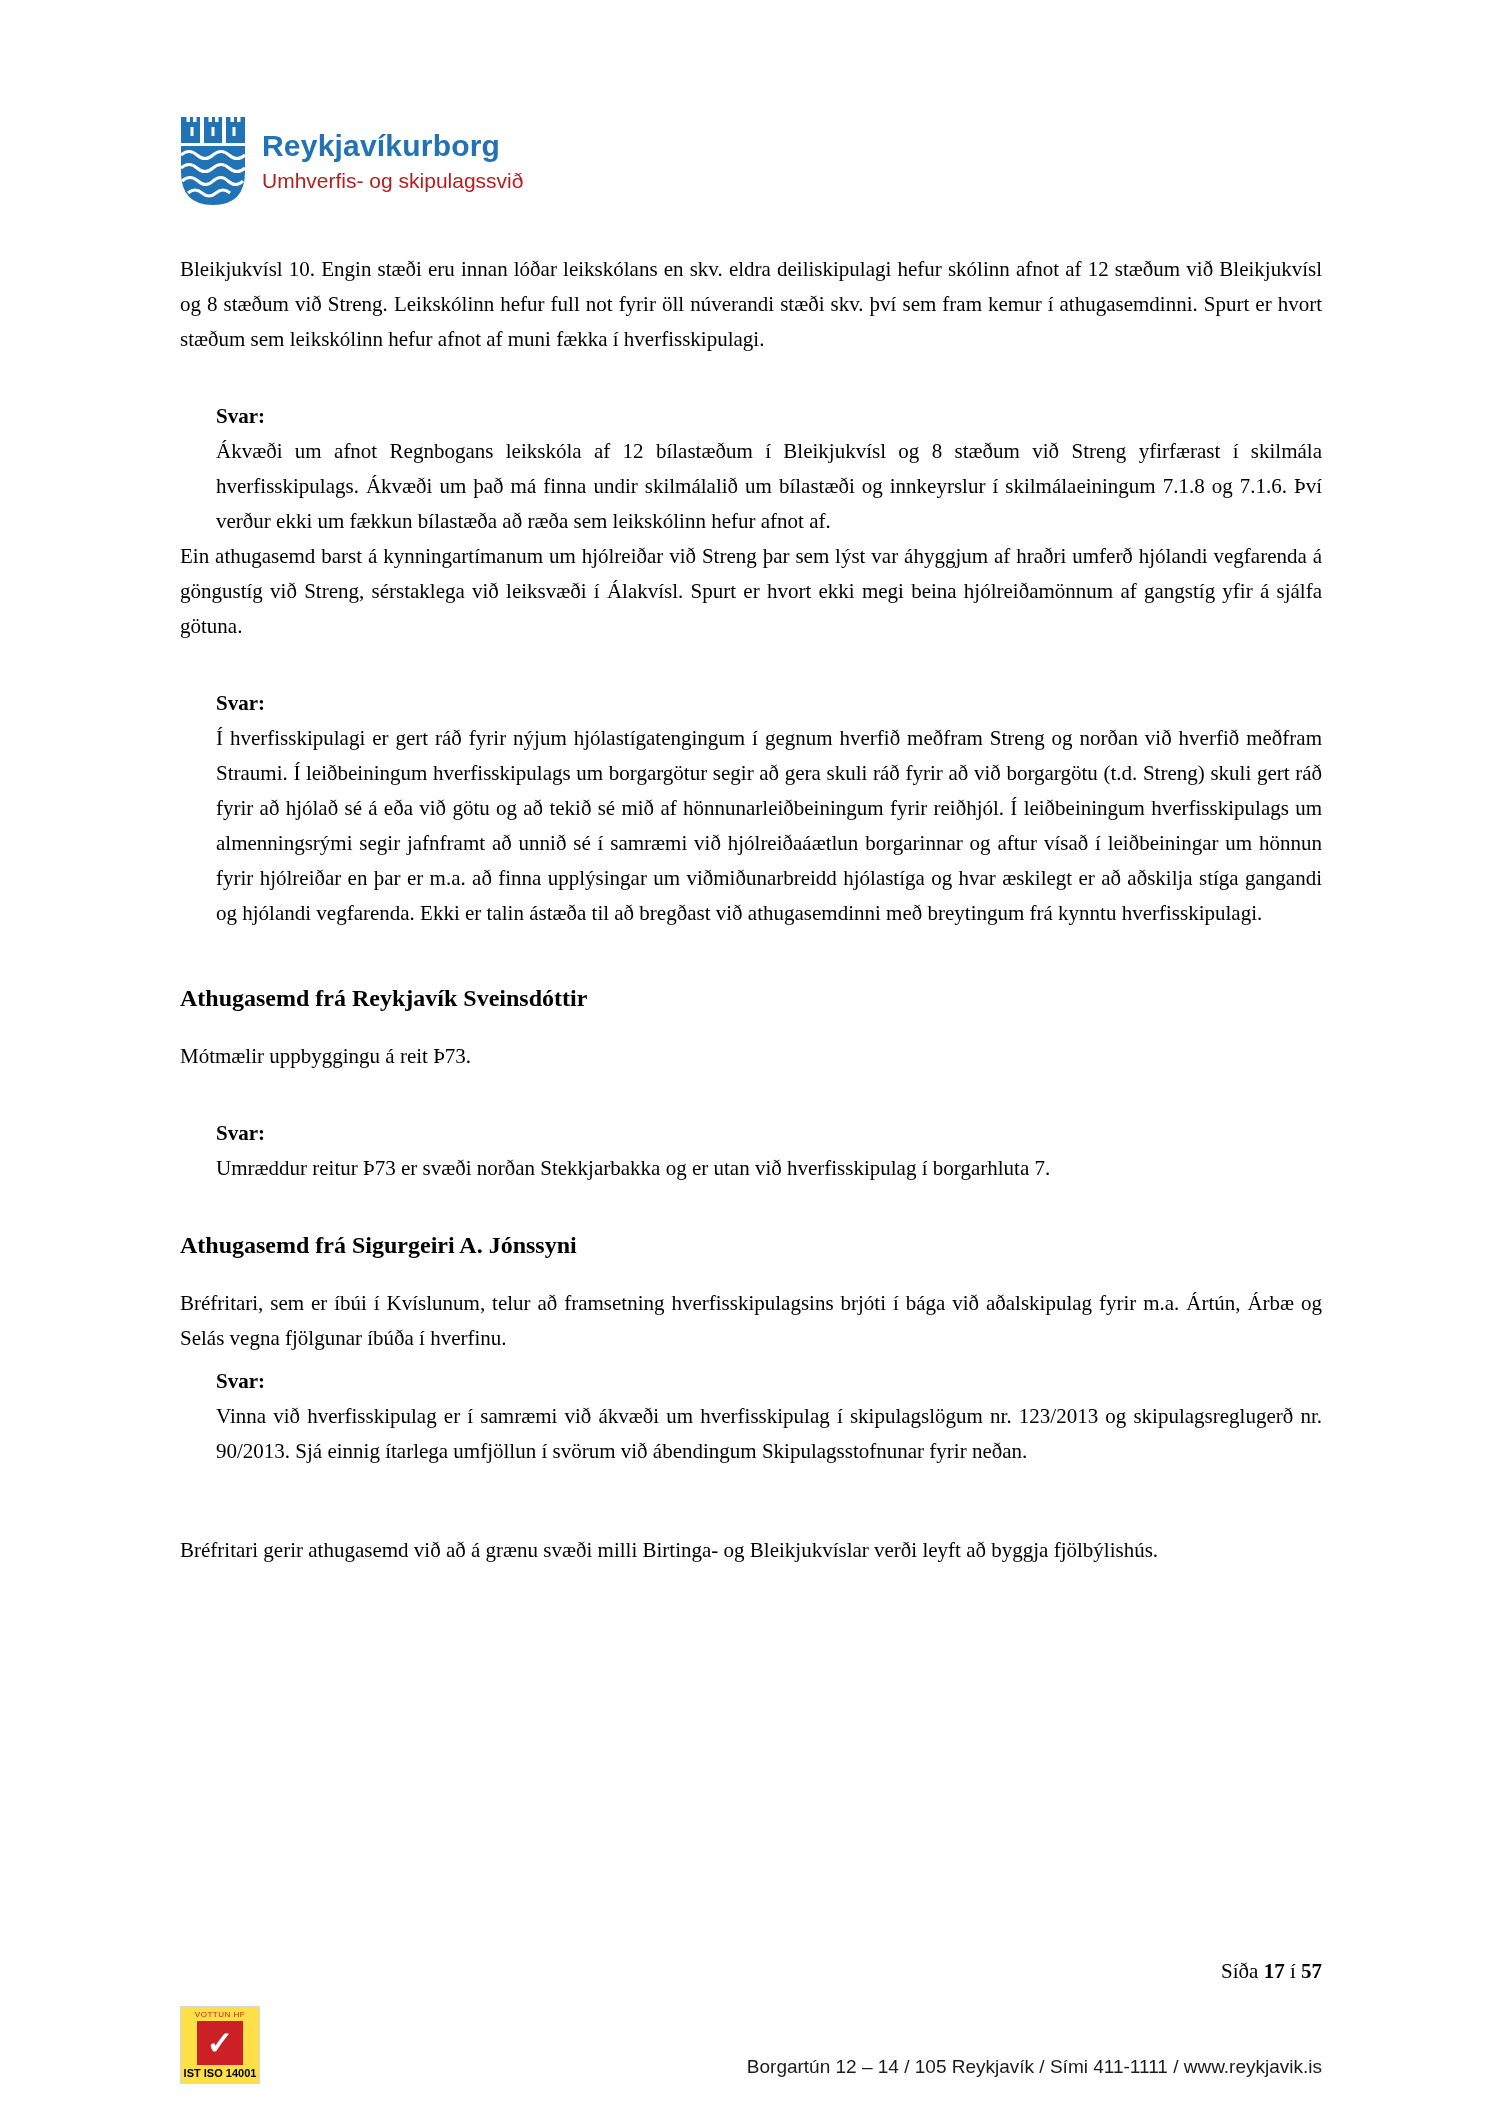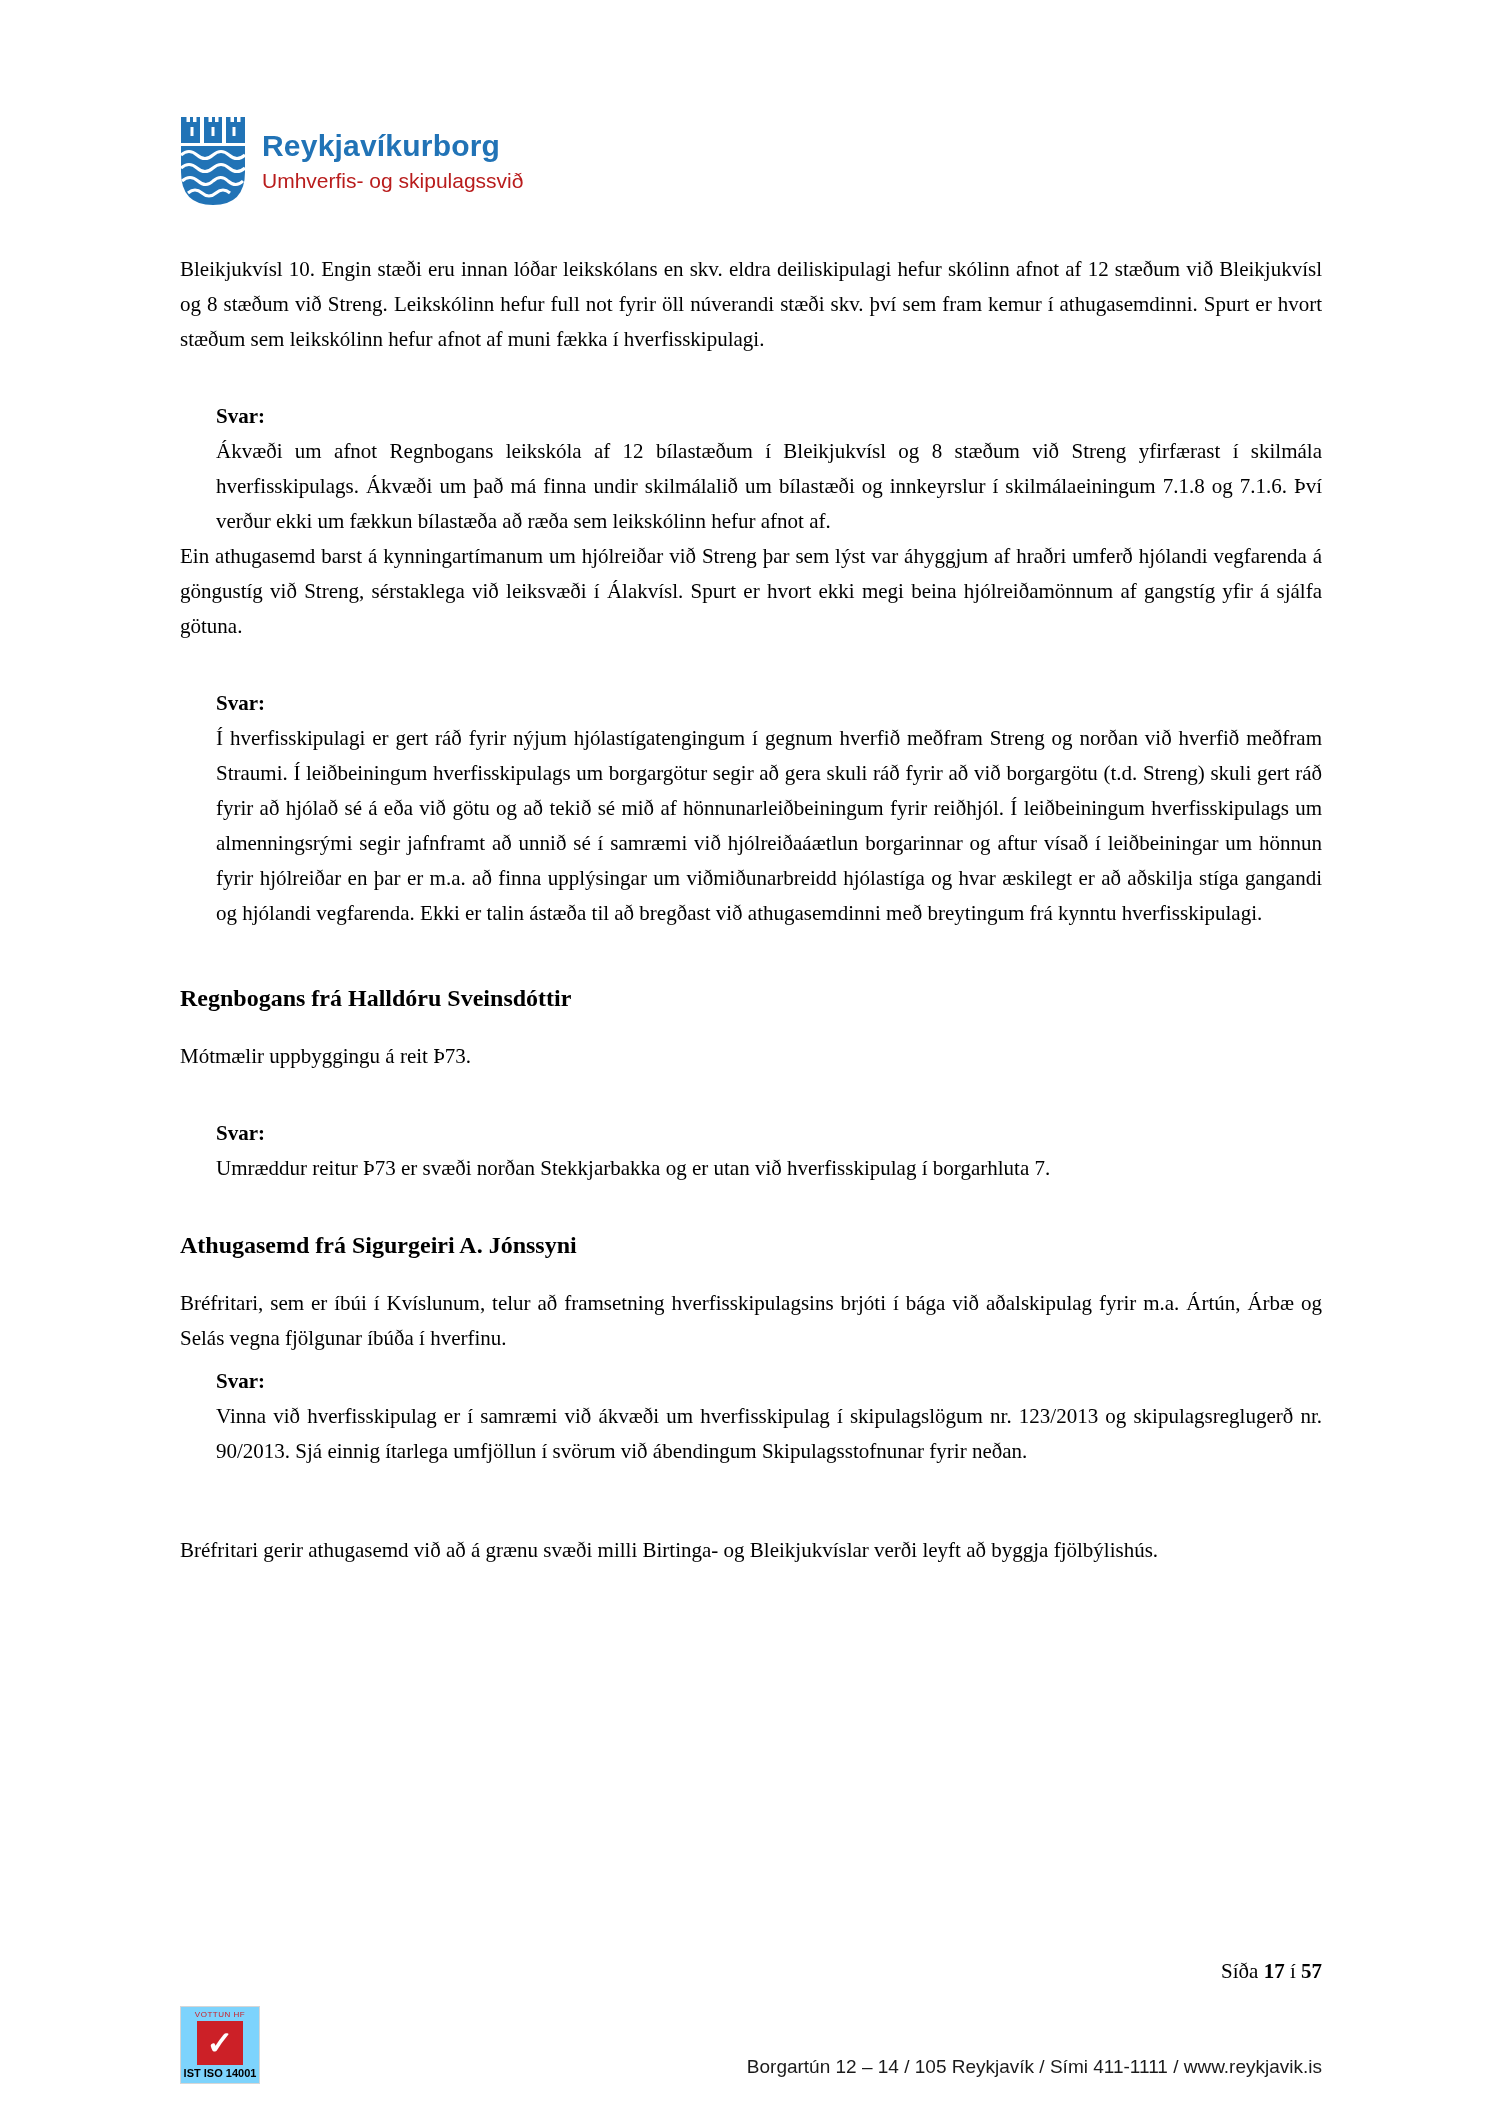--- a/index.html
+++ b/index.html
@@ -84,21 +84,21 @@
     left: 180px;
     right: 178px;
     bottom: 38px;
     display: flex;
     justify-content: space-between;
     align-items: flex-end;
   }
   .iso-logo {
     width: 80px;
     border: 1px solid #d6d6d6;
-    background: #7dd3fc;
+    background: #fde047;
     text-align: center;
     padding: 3px 2px 4px 2px;
     box-sizing: border-box;
   }
   .iso-top {
     font-family: "Liberation Sans", sans-serif;
     font-size: 8px;
     color: #cc2027;
     letter-spacing: 0.5px;
   }
@@ -166,21 +166,21 @@
     <p class="body-text">Ákvæði um afnot Regnbogans leikskóla af 12 bílastæðum í Bleikjukvísl og 8 stæðum við Streng yfirfærast í skilmála hverfisskipulags. Ákvæði um það má finna undir skilmálalið um bílastæði og innkeyrslur í skilmálaeiningum 7.1.8 og 7.1.6. Því verður ekki um fækkun bílastæða að ræða sem leikskólinn hefur afnot af.</p>
   </div>
 
   <p class="body-text para-after-h">Ein athugasemd barst á kynningartímanum um hjólreiðar við Streng þar sem lýst var áhyggjum af hraðri umferð hjólandi vegfarenda á göngustíg við Streng, sérstaklega við leiksvæði í Álakvísl. Spurt er hvort ekki megi beina hjólreiðamönnum af gangstíg yfir á sjálfa götuna.</p>
 
   <div class="svar-block">
     <p class="svar-label">Svar:</p>
     <p class="body-text">Í hverfisskipulagi er gert ráð fyrir nýjum hjólastígatengingum í gegnum hverfið meðfram Streng og norðan við hverfið meðfram Straumi. Í leiðbeiningum hverfisskipulags um borgargötur segir að gera skuli ráð fyrir að við borgargötu (t.d. Streng) skuli gert ráð fyrir að hjólað sé á eða við götu og að tekið sé mið af hönnunarleiðbeiningum fyrir reiðhjól. Í leiðbeiningum hverfisskipulags um almenningsrými segir jafnframt að unnið sé í samræmi við hjólreiðaáætlun borgarinnar og aftur vísað í leiðbeiningar um hönnun fyrir hjólreiðar en þar er m.a. að finna upplýsingar um viðmiðunarbreidd hjólastíga og hvar æskilegt er að aðskilja stíga gangandi og hjólandi vegfarenda. Ekki er talin ástæða til að bregðast við athugasemdinni með breytingum frá kynntu hverfisskipulagi.</p>
   </div>
 
-  <h2 class="section-heading">Regnbogans frá Halldóru Sveinsdóttir</h2>
+  <h2 class="section-heading">Athugasemd frá Reykjavík Sveinsdóttir</h2>
   <p class="body-text para-after-h">Mótmælir uppbyggingu á reit Þ73.</p>
 
   <div class="svar-block">
     <p class="svar-label">Svar:</p>
     <p class="body-text">Umræddur reitur Þ73 er svæði norðan Stekkjarbakka og er utan við hverfisskipulag í borgarhluta 7.</p>
   </div>
 
   <h2 class="section-heading h3">Athugasemd frá Sigurgeiri A. Jónssyni</h2>
   <p class="body-text para-after-h">Bréfritari, sem er íbúi í Kvíslunum, telur að framsetning hverfisskipulagsins brjóti í bága við aðalskipulag fyrir m.a. Ártún, Árbæ og Selás vegna fjölgunar íbúða í hverfinu.</p>
 

